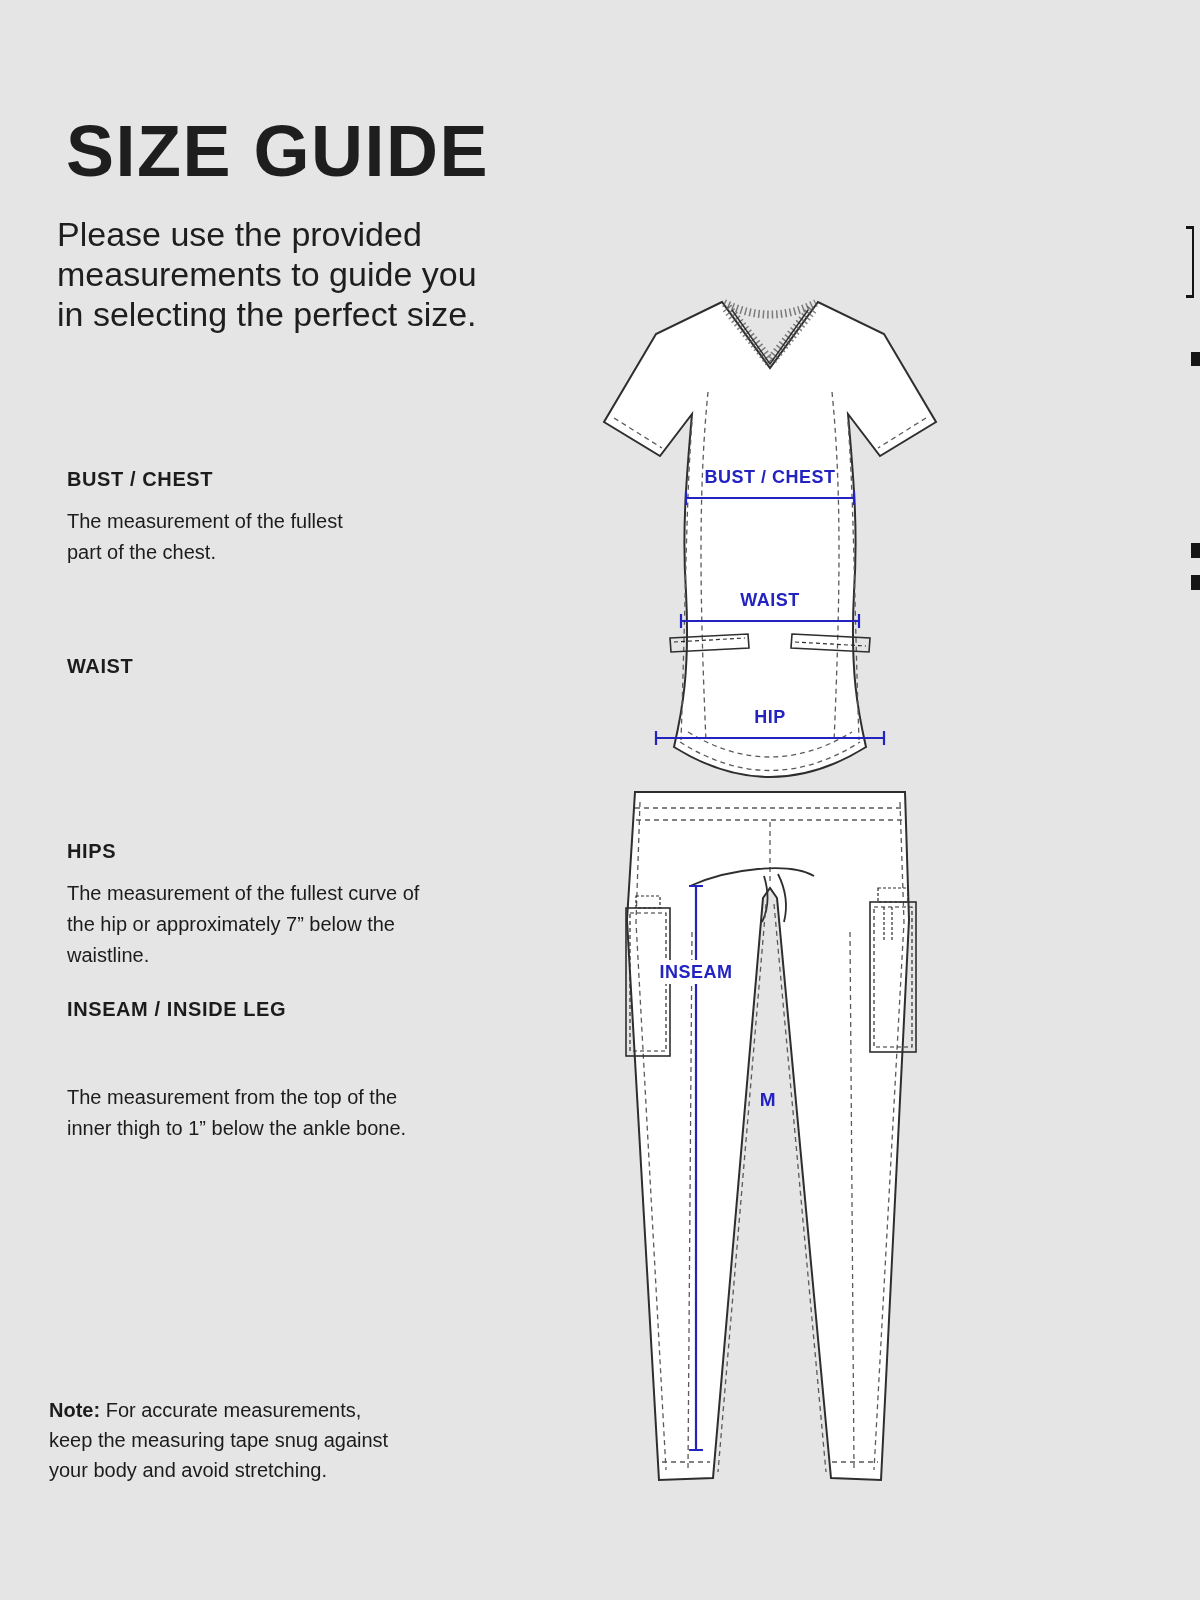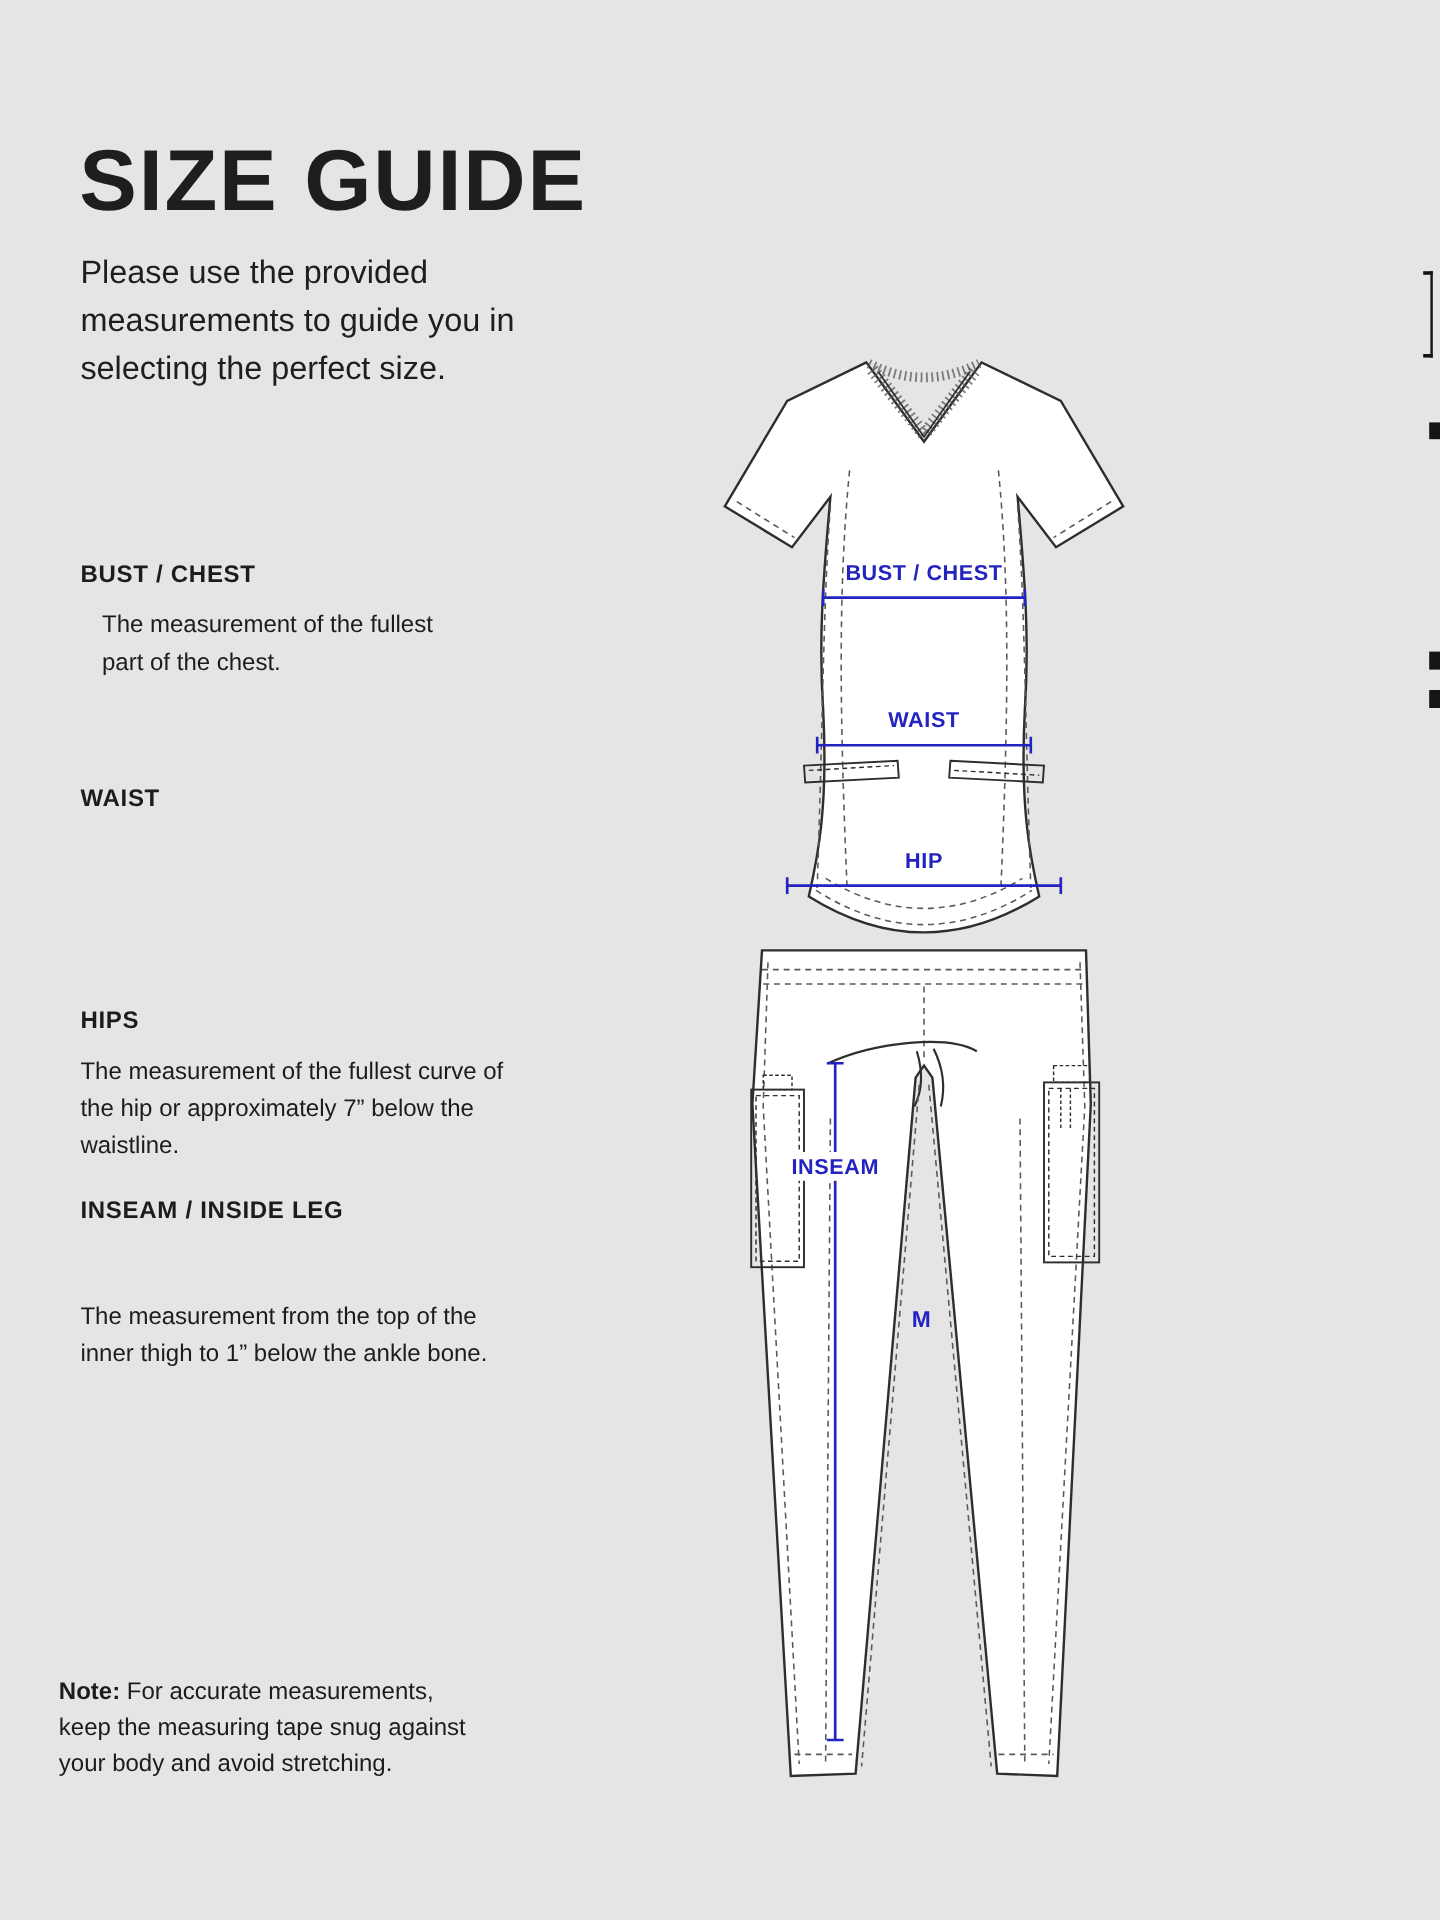--- a/index.html
+++ b/index.html
@@ -13,23 +13,23 @@
   }
   .abs{position:absolute;}
   .title{
     left:66px;top:62px;
     font-size:72px;
     font-weight:700;
     letter-spacing:1.5px;
     color:#1e1e1e;
   }
   .intro{
-    left:67px;top:180px;
+    left:57px;top:180px;
     width:455px;
-    font-size:27px;
+    font-size:34px;
     line-height:40px;
     color:#1e1e1e;
   }
   .sec-heading{
     left:67px;
     font-size:20px;
     font-weight:700;
     letter-spacing:0.6px;
     color:#1c1c1c;
   }
@@ -67,21 +67,21 @@
 </head>
 <body>
 
 <div class="page">
 
   <h1 class="abs title">SIZE GUIDE</h1>
 
   <p class="abs intro">Please use the provided measurements to guide you in selecting the perfect size.</p>
 
   <h3 class="abs sec-heading" style="top:448px;">BUST / CHEST</h3>
-  <p class="abs sec-body" style="top:486px;width:285px;margin-left:18px;">The measurement of the fullest part of the chest.</p>
+  <p class="abs sec-body" style="top:486px;width:285px;">The measurement of the fullest part of the chest.</p>
 
   <h3 class="abs sec-heading" style="top:635px;">WAIST</h3>
 
   <h3 class="abs sec-heading" style="top:820px;">HIPS</h3>
   <p class="abs sec-body" style="top:858px;width:380px;">The measurement of the fullest curve of the hip or approximately 7” below the waistline.</p>
 
   <h3 class="abs sec-heading" style="top:978px;">INSEAM / INSIDE LEG</h3>
   <p class="abs sec-body" style="top:1062px;width:360px;">The measurement from the top of the inner thigh to 1” below the ankle bone.</p>
 
   <p class="abs note"><b>Note:</b> <span>For accurate measurements, keep the measuring tape snug against your body and avoid stretching.</span></p>

